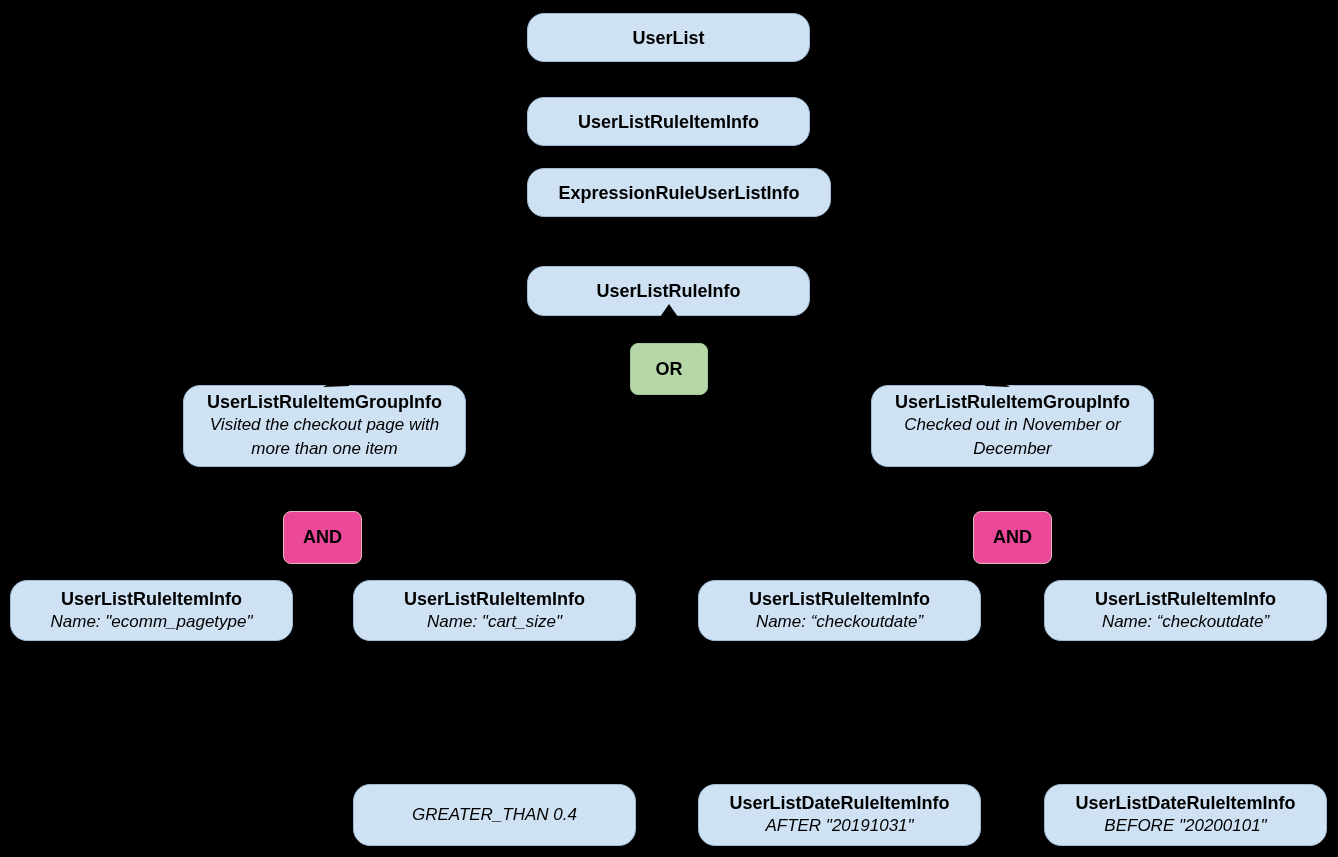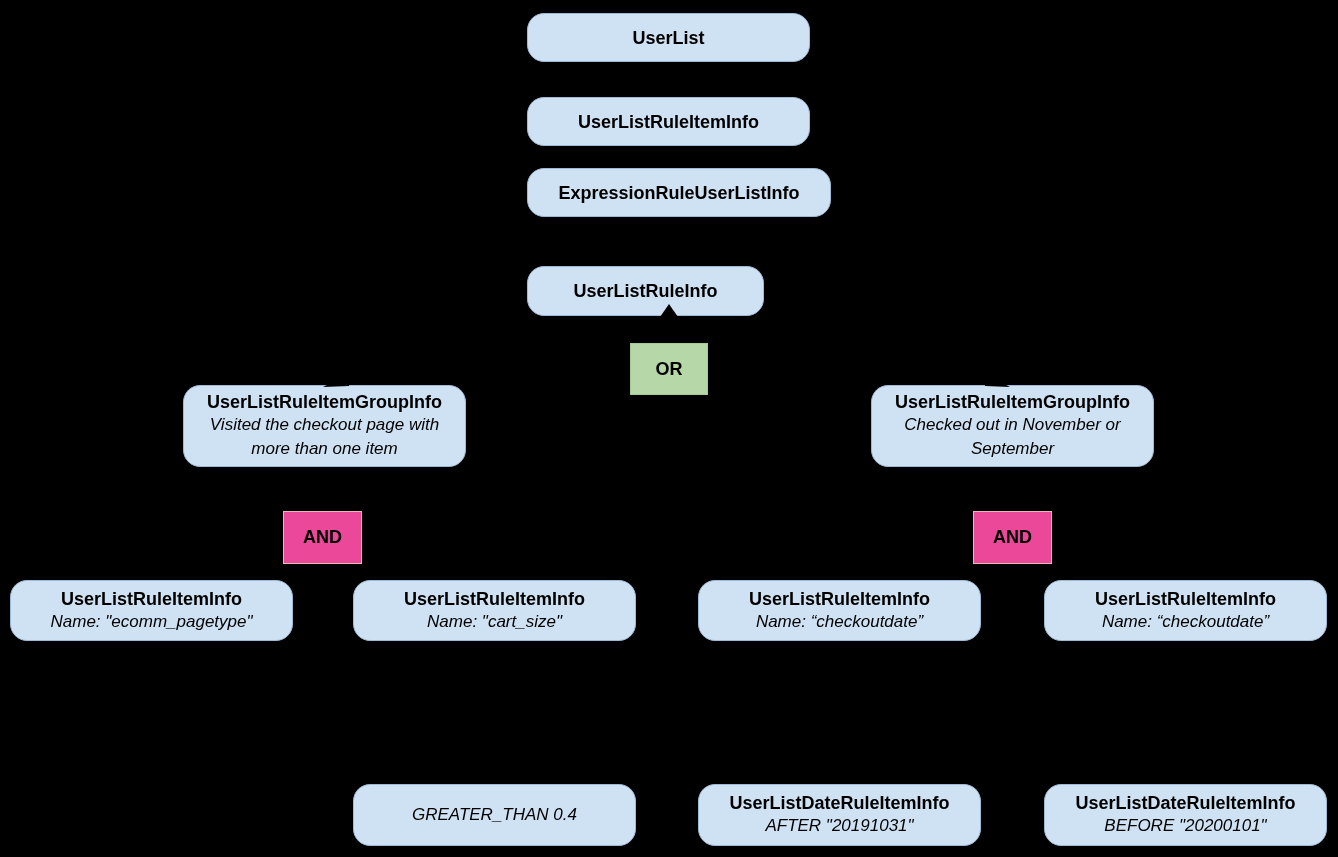--- a/index.html
+++ b/index.html
@@ -18,21 +18,21 @@
     text-align:center;color:#000;
     padding:4px 10px;
   }
   .node .title{font-weight:bold;font-size:18px;line-height:22px;}
   .node .subtitle{font-style:italic;font-size:17px;line-height:24px;}
 
   .op{
     position:absolute;
     box-sizing:border-box;
     display:flex;align-items:center;justify-content:center;
-    font-weight:bold;font-size:18px;color:#000;
+    font-weight:bold;font-size:18px;color:#000;border-radius:8px;
   }
   .op-or{background:#b6d7a8;border:1px solid #a3c894;}
   .op-and{background:#ec4899;border:1px solid #e4baba;}
 
   .arrows{position:absolute;left:0;top:0;pointer-events:none;}
 </style>
 </head>
 <body>
 
 <div class="canvas">
@@ -42,36 +42,36 @@
   </div>
 
   <div class="node" style="left:527px;top:97px;width:283px;height:49px">
     <div class="title">UserListRuleItemInfo</div>
   </div>
 
   <div class="node" style="left:527px;top:168px;width:304px;height:49px">
     <div class="title">ExpressionRuleUserListInfo</div>
   </div>
 
-  <div class="node" style="left:527px;top:266px;width:237px;height:50px">
+  <div class="node" style="left:527px;top:266px;width:283px;height:50px">
     <div class="title">UserListRuleInfo</div>
   </div>
 
   <div class="op op-or" style="left:630px;top:343px;width:78px;height:52px">
     <span>OR</span>
   </div>
 
   <div class="node" style="left:183px;top:385px;width:283px;height:82px">
     <div class="title">UserListRuleItemGroupInfo</div>
     <div class="subtitle">Visited the checkout page with more than one item</div>
   </div>
 
   <div class="node" style="left:871px;top:385px;width:283px;height:82px">
     <div class="title">UserListRuleItemGroupInfo</div>
-    <div class="subtitle">Checked out in November or September</div>
+    <div class="subtitle">Checked out in November or December</div>
   </div>
 
   <div class="op op-and" style="left:283px;top:511px;width:79px;height:53px">
     <span>AND</span>
   </div>
 
   <div class="op op-and" style="left:973px;top:511px;width:79px;height:53px">
     <span>AND</span>
   </div>
 

